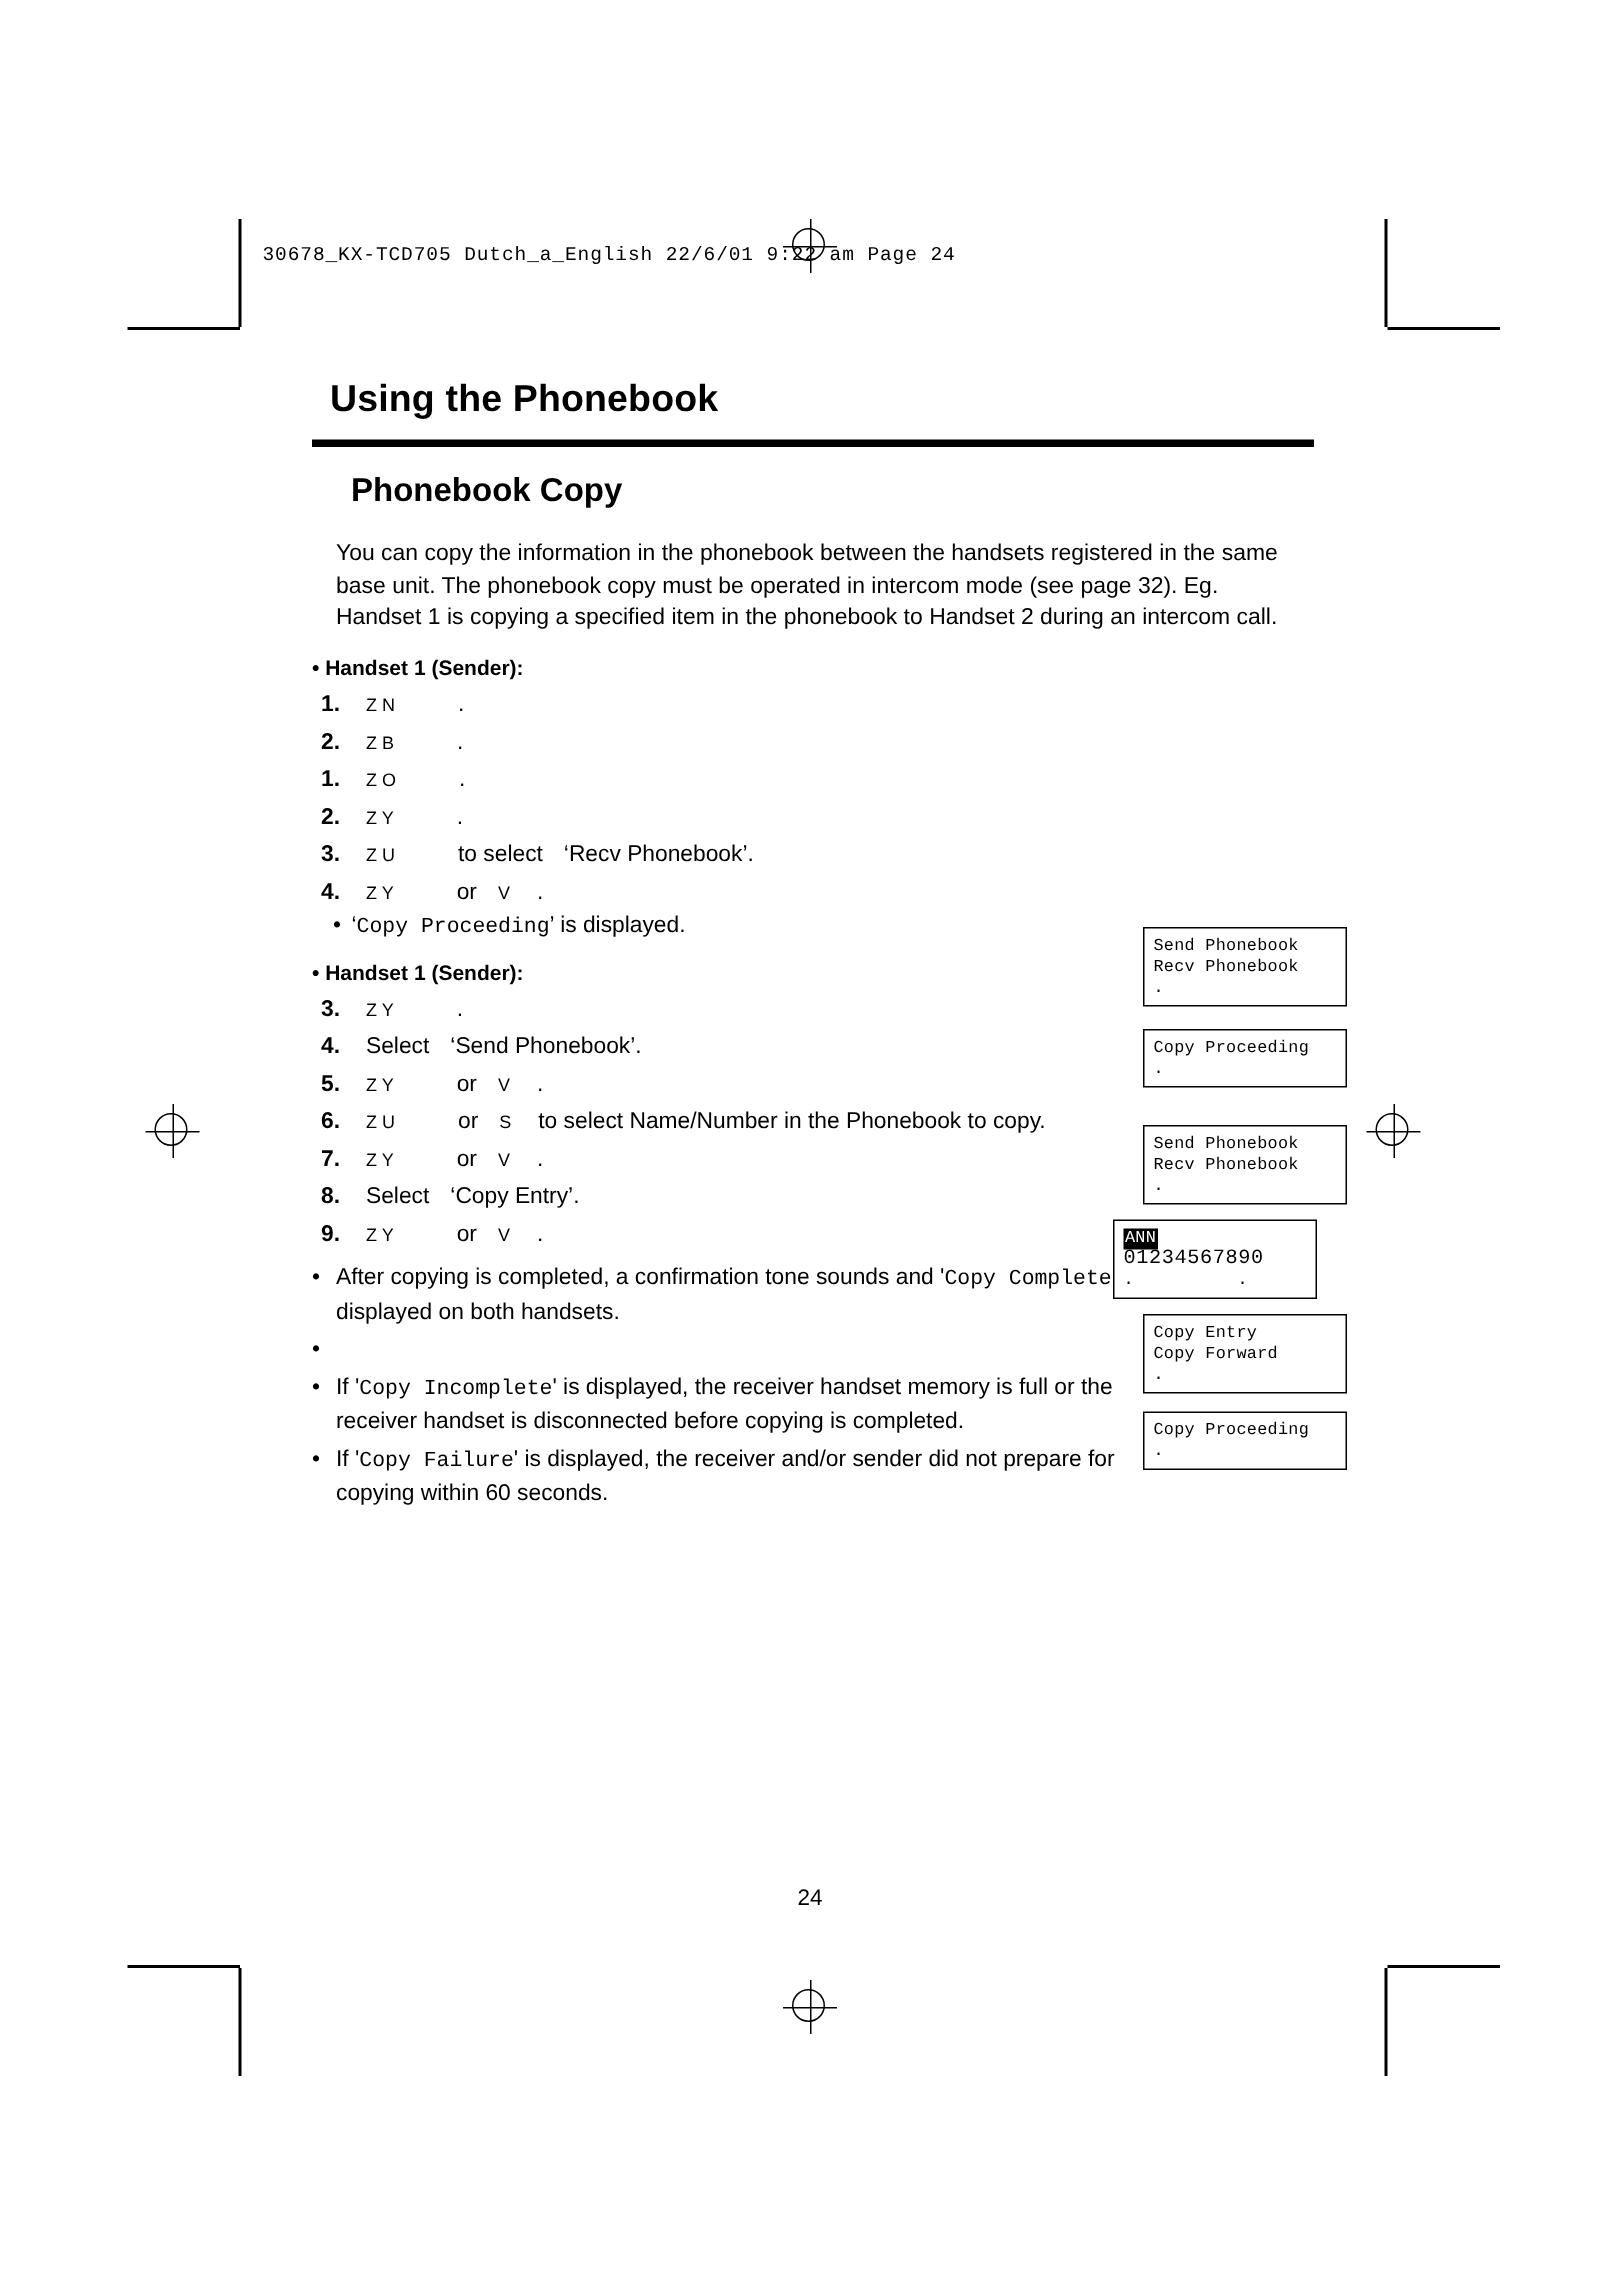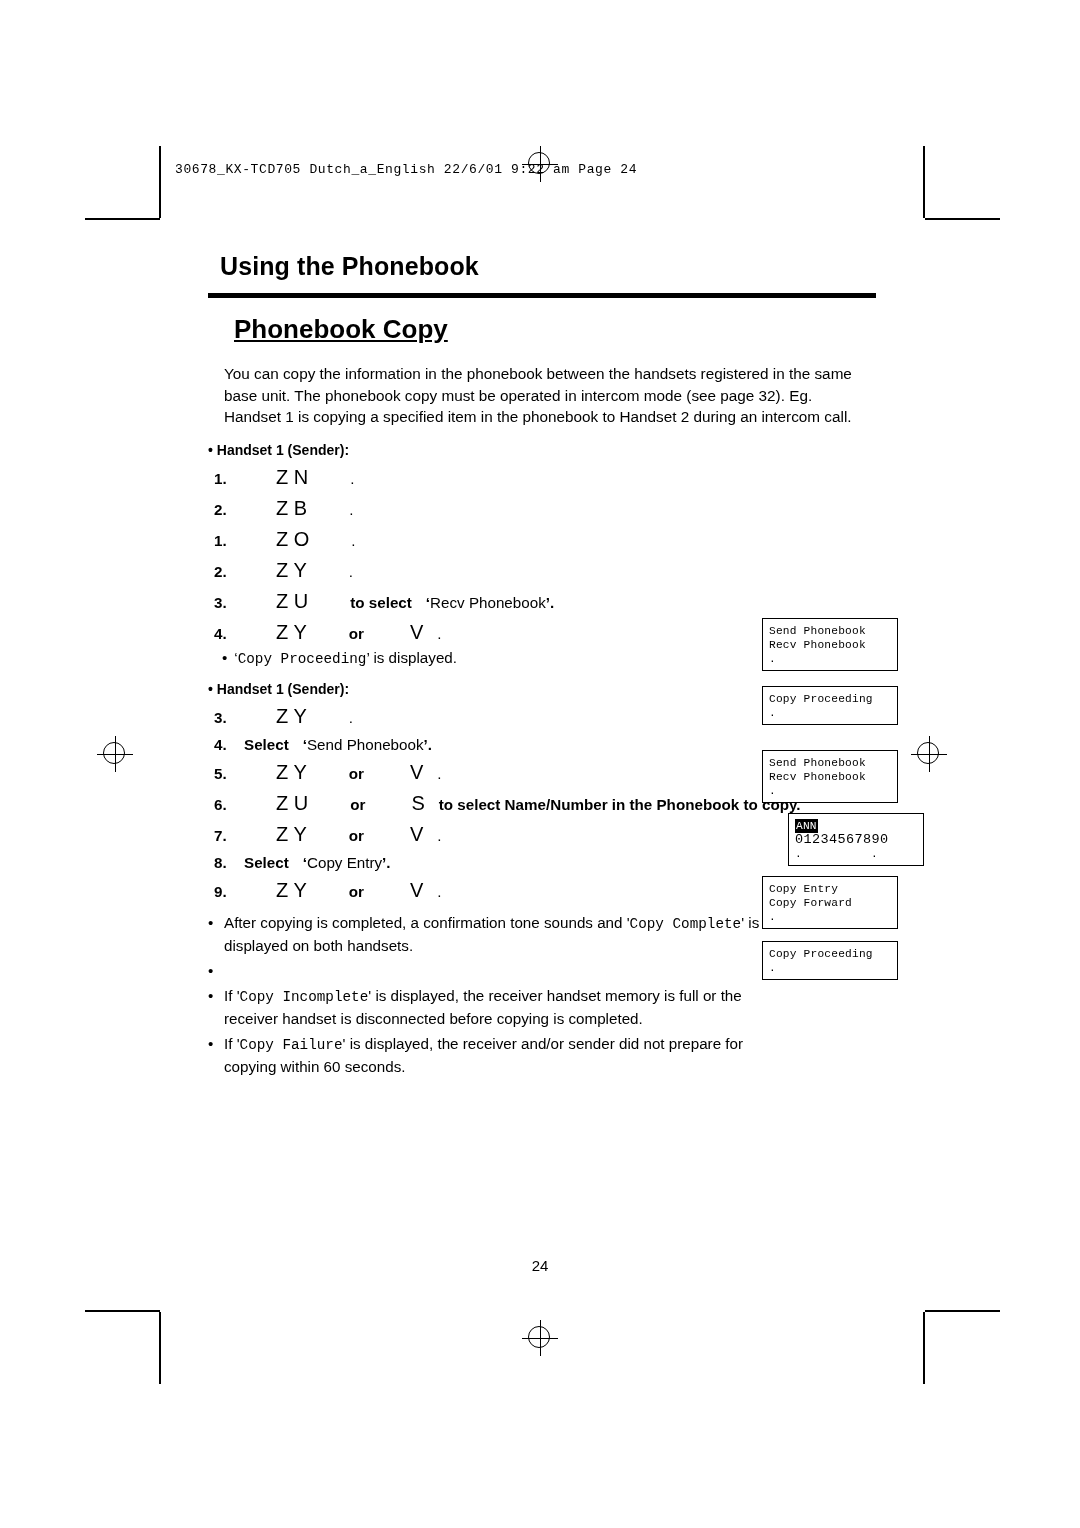--- a/index.html
+++ b/index.html
@@ -73,24 +73,23 @@
     letter-spacing: 0.1px;
   }
   .rule {
     height: 5px;
     background: #000;
     margin-top: 9px;
     margin-bottom: 16px;
     width: 668px;
   }
   h2.section {
-    font-size: 26px;
+    font-size: 22px;
     font-weight: bold;
     margin: 0 0 18px 26px;
-    text-decoration: underline;
   }
 
   .body-text {
     margin-left: 16px;
     font-size: 15.3px;
     line-height: 21.5px;
     width: 645px;
   }
 
   .bullet-head {
@@ -107,28 +106,27 @@
   }
   .step .num {
     font-weight: bold;
     width: 30px;
     flex: 0 0 30px;
     text-align: left;
     margin-left: 6px;
   }
   .step .keycap {
     font-family: "Liberation Sans", sans-serif;
-    font-size: 20px;
+    font-size: 12px;
     display: inline-block;
     min-width: 12px;
-    margin-left: 32px;
   }
   .step .gap { display: inline-block; width: 42px; }
   .step .gap-sm { display: inline-block; width: 14px; }
-  .step .bold { font-weight: bold; }
+  .step .bold { font-weight: normal; }
   .step .plain { font-weight: normal; }
 
   .sub-note {
     font-size: 15.2px;
     margin-top: 5px;
     margin-left: 14px;
     display: flex;
     align-items: baseline;
   }
   .sub-note .d { margin-right: 7px; }
@@ -378,21 +376,21 @@
   <div class="line">Copy Proceeding</div>
   <div class="line">.</div>
 </div>
 
 <div class="lcd" style="left:762px; top:750px;">
   <div class="line">Send Phonebook</div>
   <div class="line">Recv Phonebook</div>
   <div class="line">.</div>
 </div>
 
-<div class="lcd" style="left:788px; top:813px;">
+<div class="lcd" style="left:742px; top:813px;">
   <div class="line"><span class="inv">ANN</span></div>
   <div class="line big">01234567890</div>
   <div class="line">.          .</div>
 </div>
 
 <div class="lcd" style="left:762px; top:876px;">
   <div class="line">Copy Entry</div>
   <div class="line">Copy Forward</div>
   <div class="line">.</div>
 </div>

